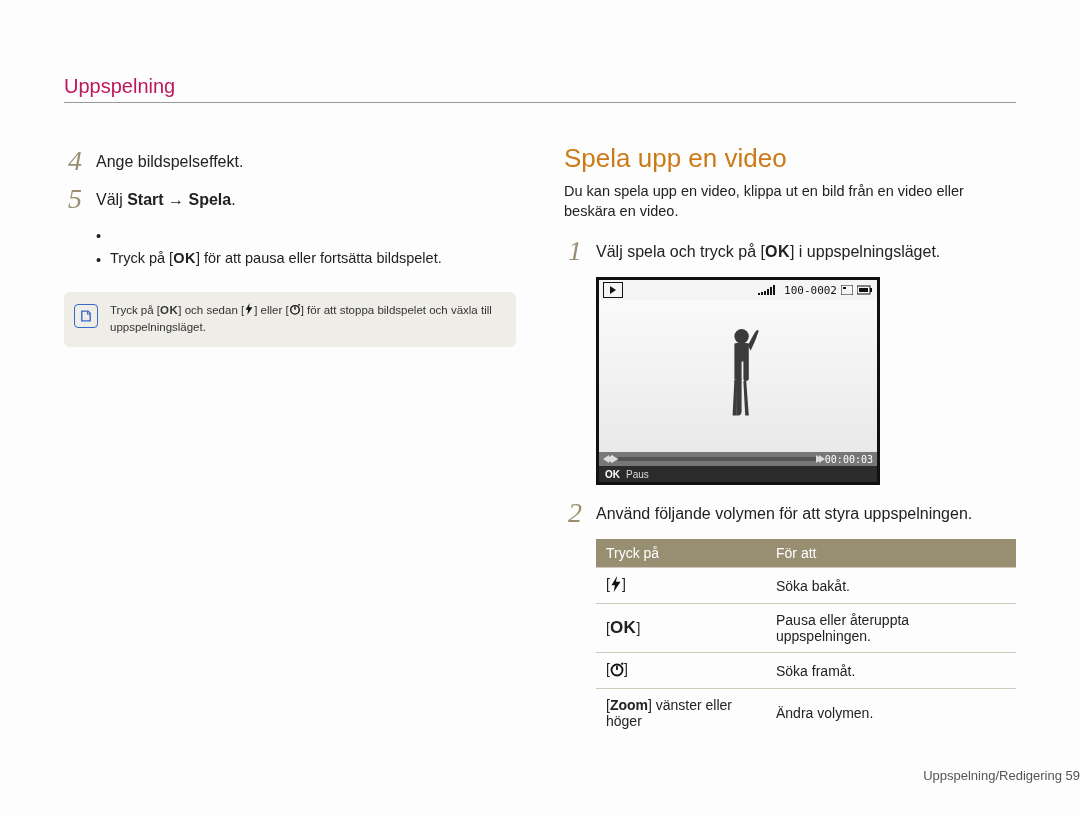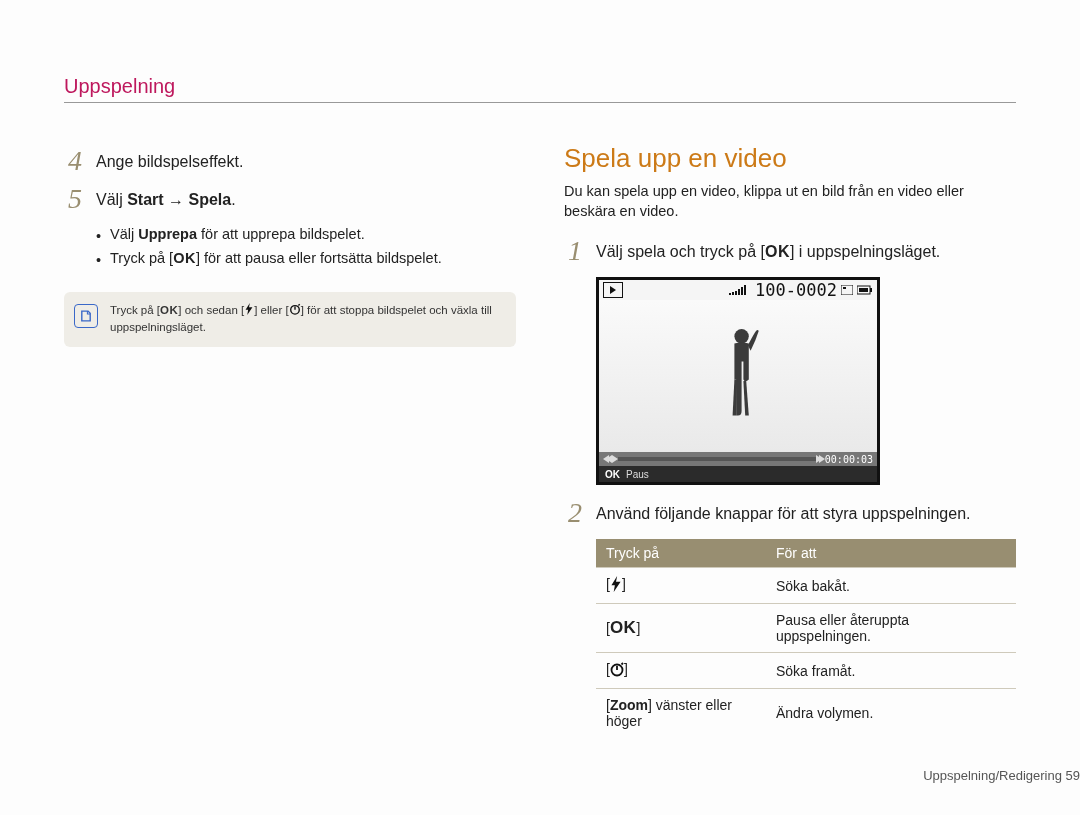--- a/index.html
+++ b/index.html
@@ -261,23 +261,20 @@
       <div class="step">
         <div class="stepnum">5</div>
         <div class="steptxt">
           <span>Välj </span><b>Start → Spela</b><span>.</span>
         </div>
       </div>
 
       <div class="sub">
         <div class="bullet">
           <span class="dot"></span>
-          <span>
-            <span>Välj </span><b>Upprepa</b><span> för att upprepa bildspelet.</span>
-          </span>
         </div>
         <div class="bullet">
           <span class="dot"></span>
           <span>
             <span>Tryck på [</span><span class="ok">OK</span><span>] för att pausa eller fortsätta bildspelet.</span>
           </span>
         </div>
       </div>
 
       <div class="notebox">
@@ -315,21 +312,21 @@
           <div class="playglyph"></div>
           <div style="display:flex;align-items:center;gap:4px;">
             <svg width="22" height="10" viewBox="0 0 22 10">
                 <rect x="0" y="8" width="2" height="2" fill="#111"></rect>
                 <rect x="3" y="7" width="2" height="3" fill="#111"></rect>
                 <rect x="6" y="6" width="2" height="4" fill="#111"></rect>
                 <rect x="9" y="4" width="2" height="6" fill="#111"></rect>
                 <rect x="12" y="2" width="2" height="8" fill="#111"></rect>
                 <rect x="15" y="0" width="2" height="10" fill="#111"></rect>
               </svg>
-            <span style="font-family:monospace;font-size:17px;">100-0002</span>
+            <span style="font-family:monospace;font-size:11px;">100-0002</span>
             <svg width="12" height="10" viewBox="0 0 12 10">
                 <rect x="0" y="0" width="12" height="10" fill="none" stroke="#111"></rect>
                 <rect x="2" y="2" width="3" height="2" fill="#111"></rect>
               </svg>
             <svg width="16" height="10" viewBox="0 0 16 10">
                 <rect x="0" y="1" width="13" height="8" fill="none" stroke="#111"></rect>
                 <rect x="13" y="3" width="2" height="4" fill="#111"></rect>
                 <rect x="2" y="3" width="9" height="4" fill="#111"></rect>
               </svg>
           </div>
@@ -353,21 +350,21 @@
           <span>00:00:03</span>
         </div>
         <div class="okbar">
           <span class="oks">OK</span>
           <span>Paus</span>
         </div>
       </div>
 
       <div class="step">
         <div class="stepnum">2</div>
-        <div class="steptxt">Använd följande knappar för att styra uppspelningen.</div>
+        <div class="steptxt">Använd följande volymen för att styra uppspelningen.</div>
       </div>
 
       <table class="ctl">
         <thead>
           <tr>
             <th>Tryck på</th>
             <th>För att</th>
           </tr>
         </thead>
         <tbody>

